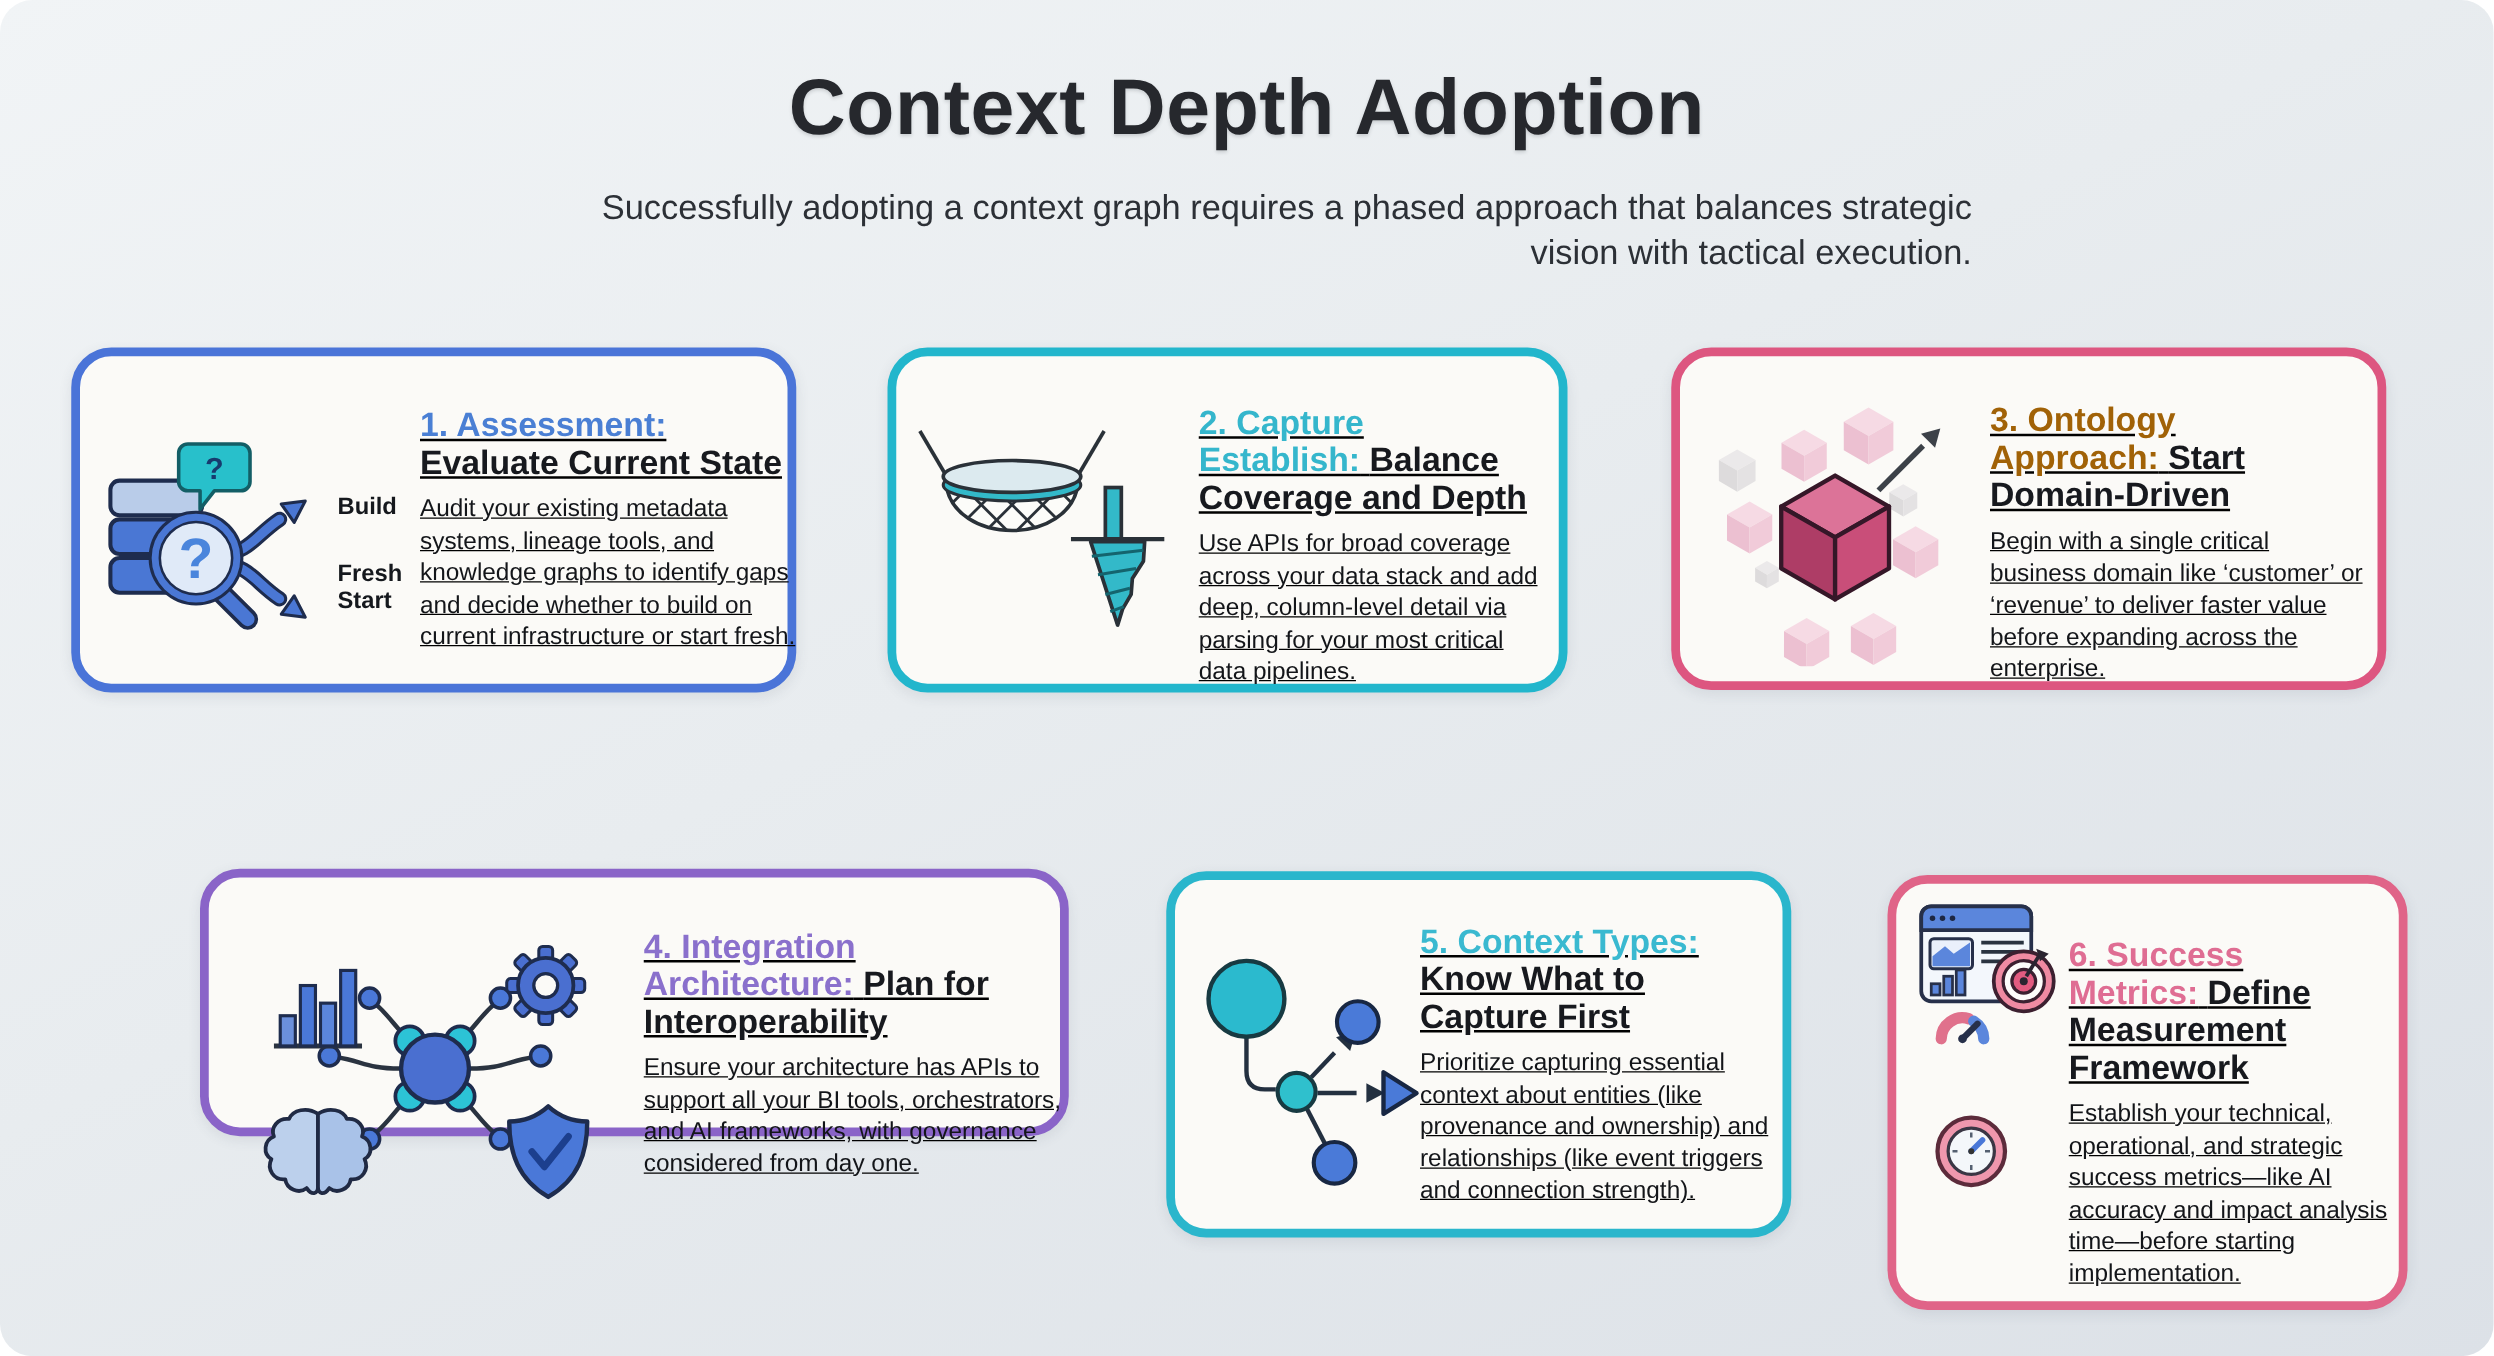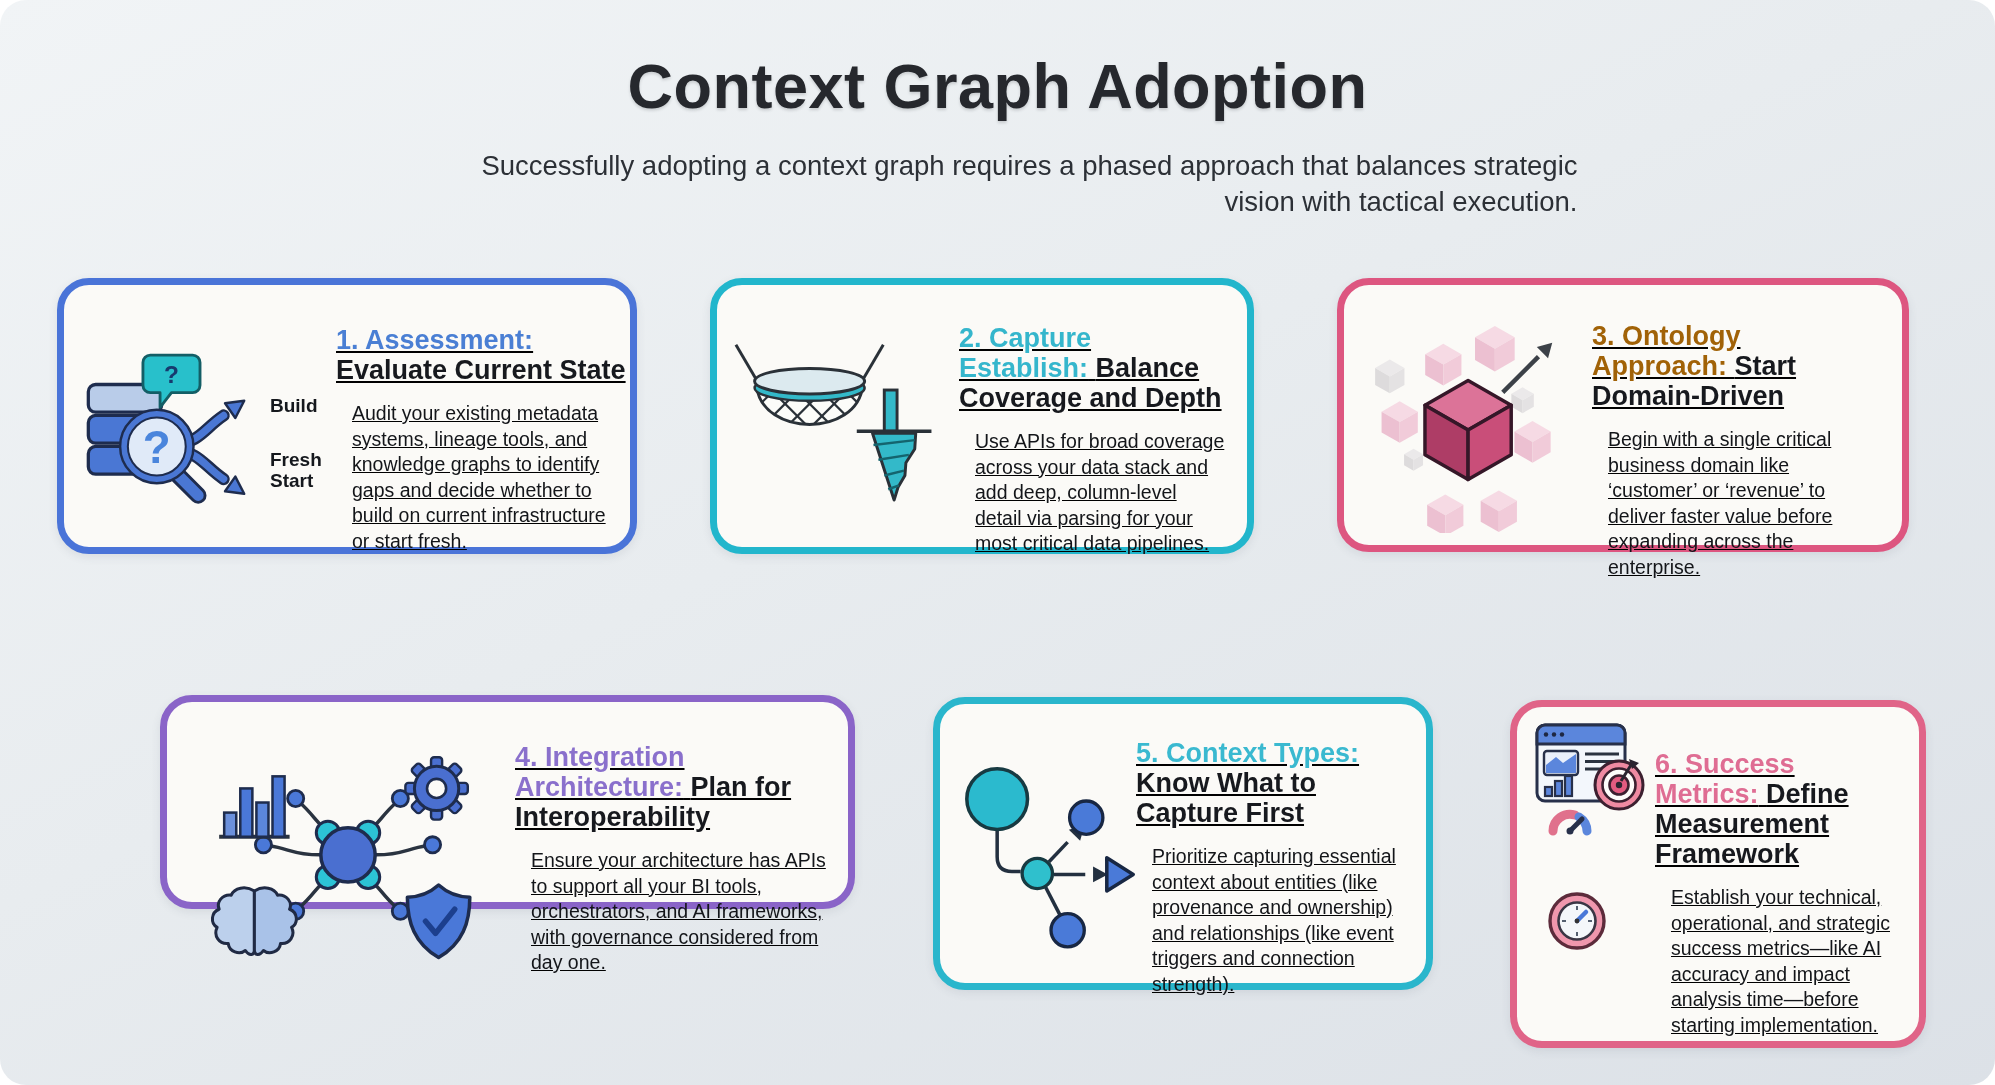--- a/index.html
+++ b/index.html
@@ -35,31 +35,31 @@
   .t5{left:196px;top:34px;width:292px;}
   .t6{left:138px;top:42px;width:266px;}
   h3{margin:0 0 10px 0;font-size:27px;line-height:30px;font-weight:700;}
   .rest{color:#17191e;}
   .c1 .acc{color:#4a7fd4;}
   .c2 .acc{color:#35b6cc;}
   .c3 .acc{color:#a16207;}
   .c4 .acc{color:#8a70cc;}
   .c5 .acc{color:#3ab9d0;}
   .c6 .acc{color:#df6d93;}
-  .body{margin:16px;font-size:19.5px;line-height:25.5px;color:#131519;}
+  .body{margin:0;font-size:19.5px;line-height:25.5px;color:#131519;}
   .blabel{position:absolute;font-size:19px;font-weight:700;color:#15181d;line-height:21px;}
   .b1{left:206px;top:110px;}
   .b2{left:206px;top:164px;width:66px;}
 </style>
 </head>
 <body>
 
 <div class="stage">
 
-  <div class="title">Context Graph Adoption</div>
+  <div class="title">Context Depth Adoption</div>
   <div class="subtitle">Successfully adopting a context graph requires a phased approach that balances strategic vision with tactical execution.</div>
 
   <section class="card c1">
     <svg class="icon i1" viewBox="0 0 260 200">
       <g fill="none" stroke="#1e2c4e" stroke-width="15" stroke-linecap="round">
         <path d="M126,120 C158,116 162,100 186,84"></path>
         <path d="M126,126 C158,130 162,146 186,162"></path>
       </g>
       <g fill="none" stroke="#4a77d4" stroke-width="9" stroke-linecap="round">
         <path d="M126,120 C158,116 162,100 186,84"></path>

